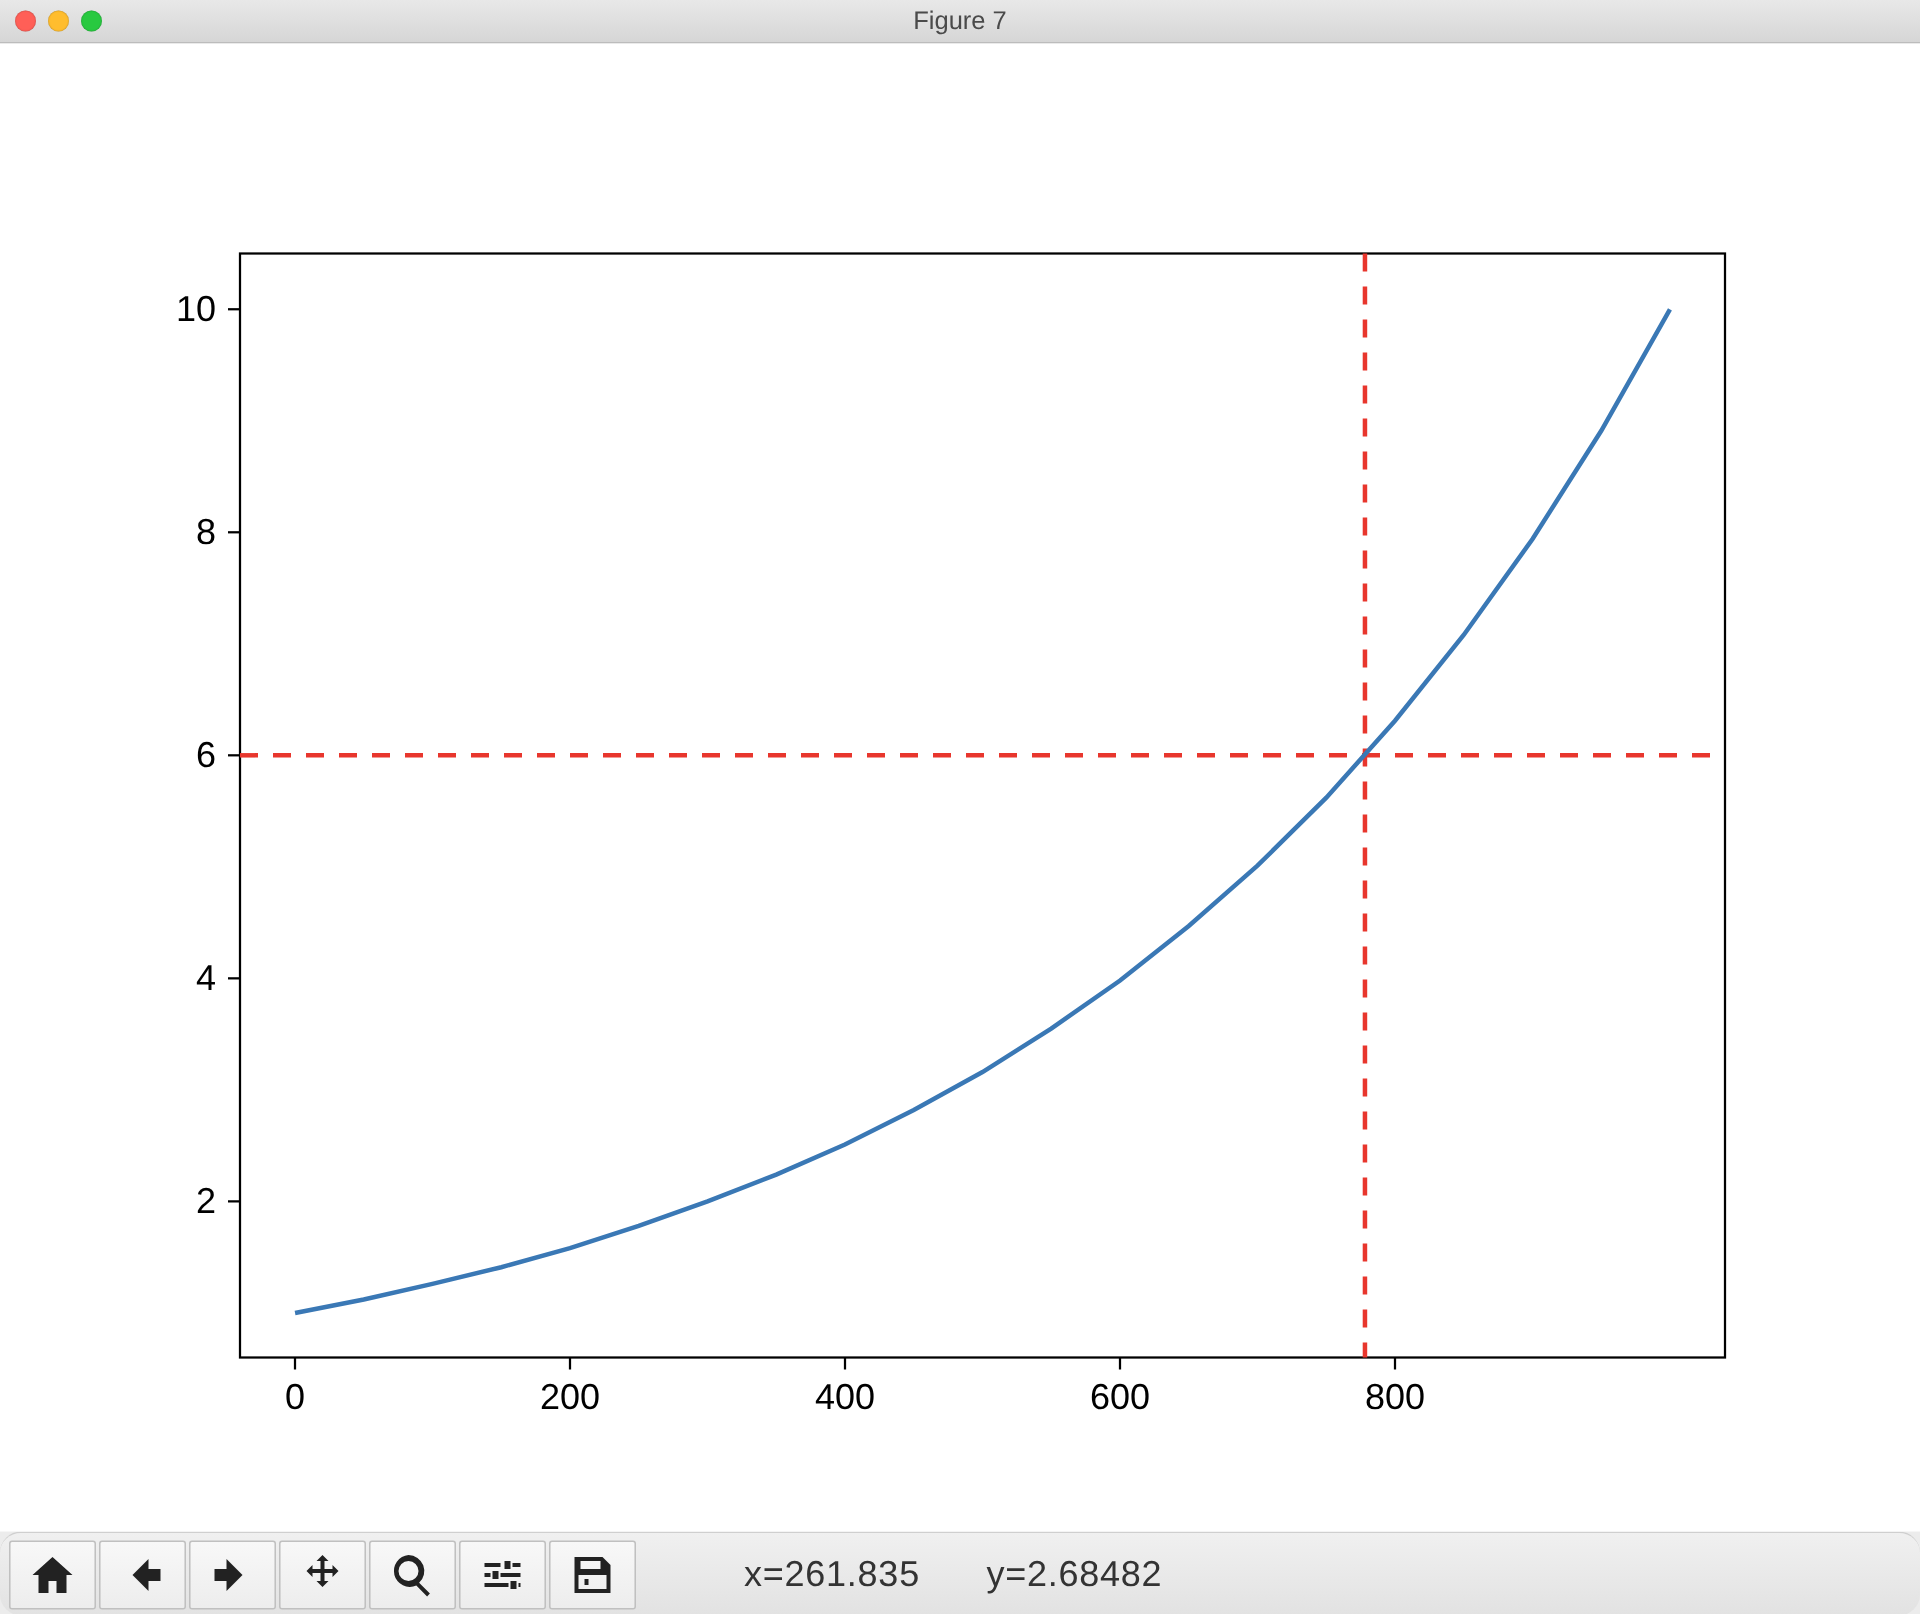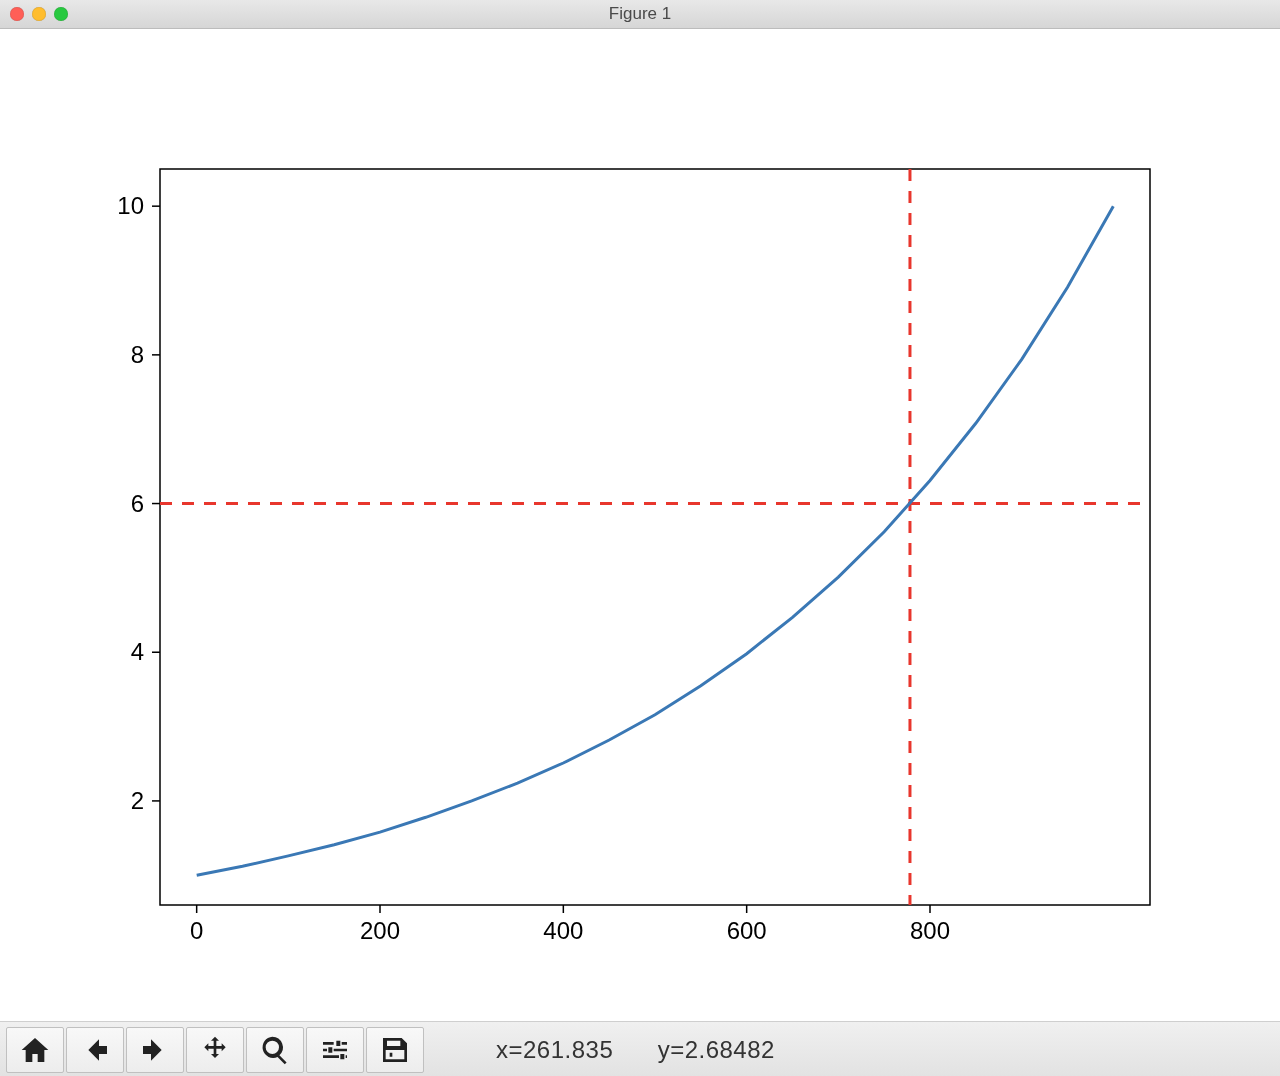--- a/index.html
+++ b/index.html
@@ -54,20 +54,21 @@
   }
 
   .toolbar {
     height: 56px;
     background: linear-gradient(#f0f0f0, #e2e2e2);
     border-top: 1px solid #cfcfcf;
     display: flex;
     align-items: center;
     padding: 0 6px;
     box-sizing: border-box;
+    border-radius: 14px;
   }
   .tb-btn {
     width: 56px;
     height: 44px;
     margin-right: 2px;
     background: linear-gradient(#f8f8f8,#ededed);
     border: 1px solid #c0c0c0;
     border-radius: 2px;
     display: flex;
     align-items: center;
@@ -89,21 +90,21 @@
 </style>
 </head>
 <body>
 
 <div class="titlebar">
   <div class="traffic-lights">
     <div class="traffic-light tl-close"></div>
     <div class="traffic-light tl-min"></div>
     <div class="traffic-light tl-zoom"></div>
   </div>
-  <span>Figure 1</span>
+  <span>Figure 7</span>
 </div>
 
 <div class="canvas-area">
   <svg class="plot" width="1280" height="992" id="plot-svg">
       <rect x="160" y="140" width="990" height="736" fill="none" stroke="#000" stroke-width="1.5"></rect>
       <line x1="196.66666666666666" y1="876" x2="196.66666666666666" y2="884" stroke="#000" stroke-width="1.5"></line>
       <text x="196.66666666666666" y="910" text-anchor="middle" font-size="24" fill="#000">0</text>
       <line x1="380" y1="876" x2="380" y2="884" stroke="#000" stroke-width="1.5"></line>
       <text x="380" y="910" text-anchor="middle" font-size="24" fill="#000">200</text>
       <line x1="563.3333333333333" y1="876" x2="563.3333333333333" y2="884" stroke="#000" stroke-width="1.5"></line>

